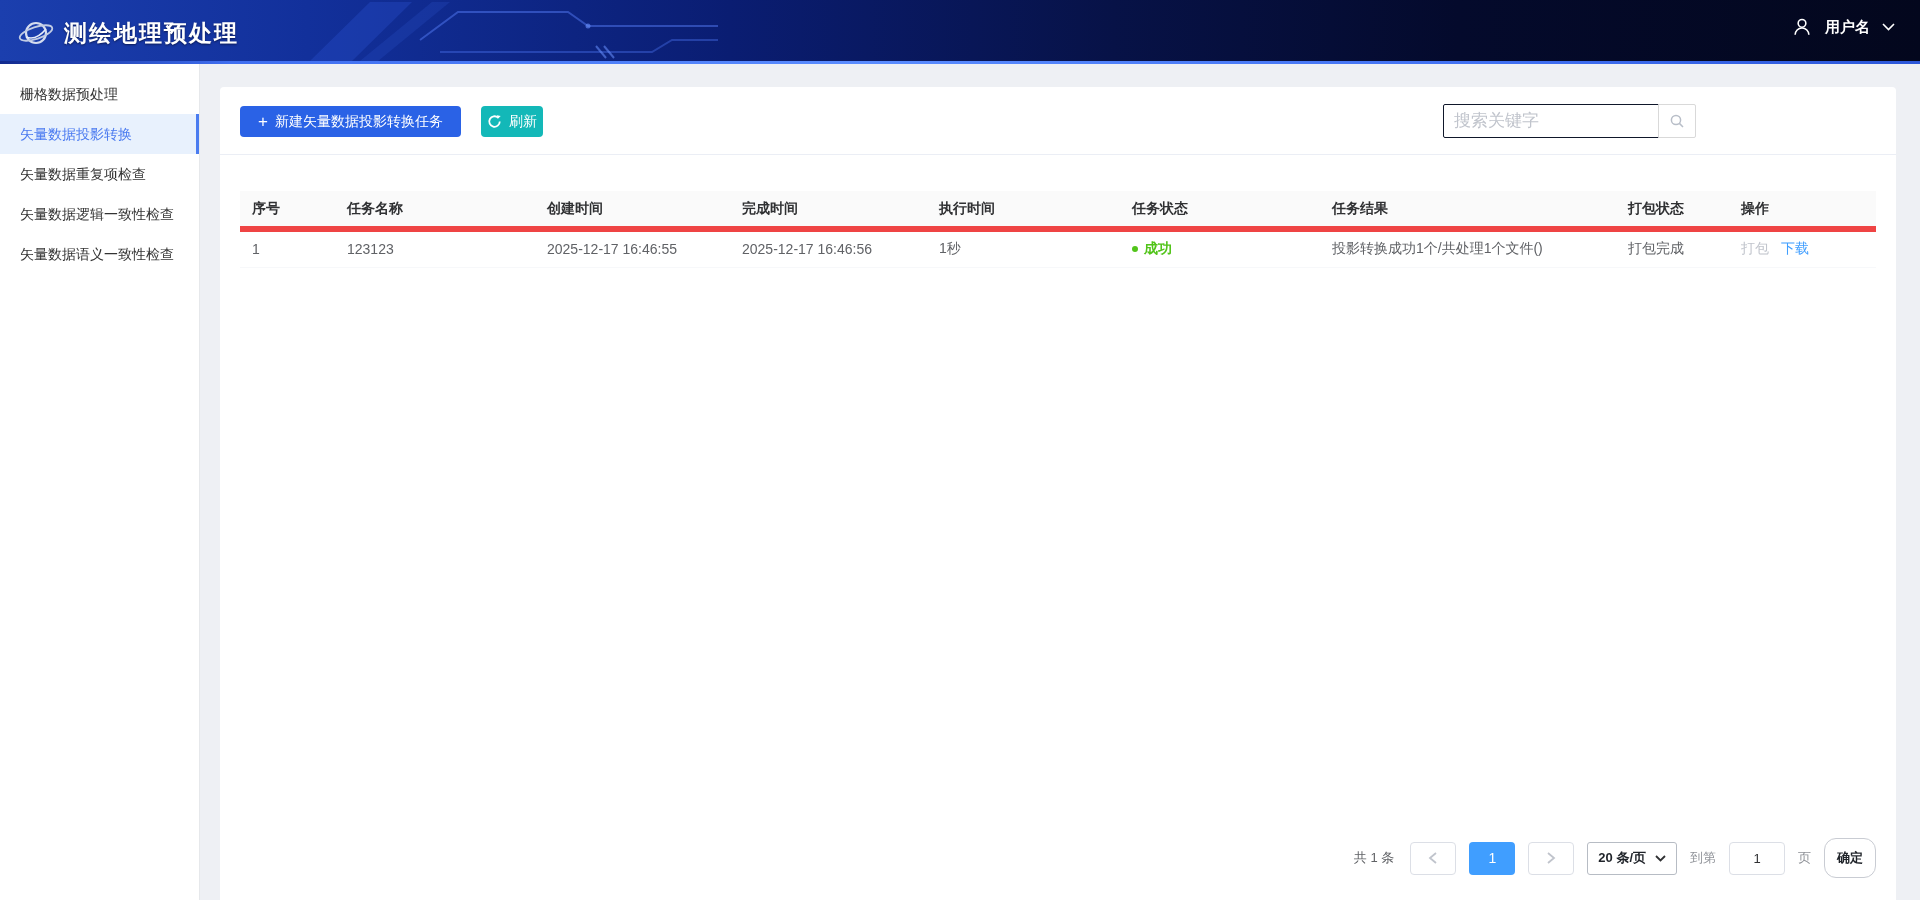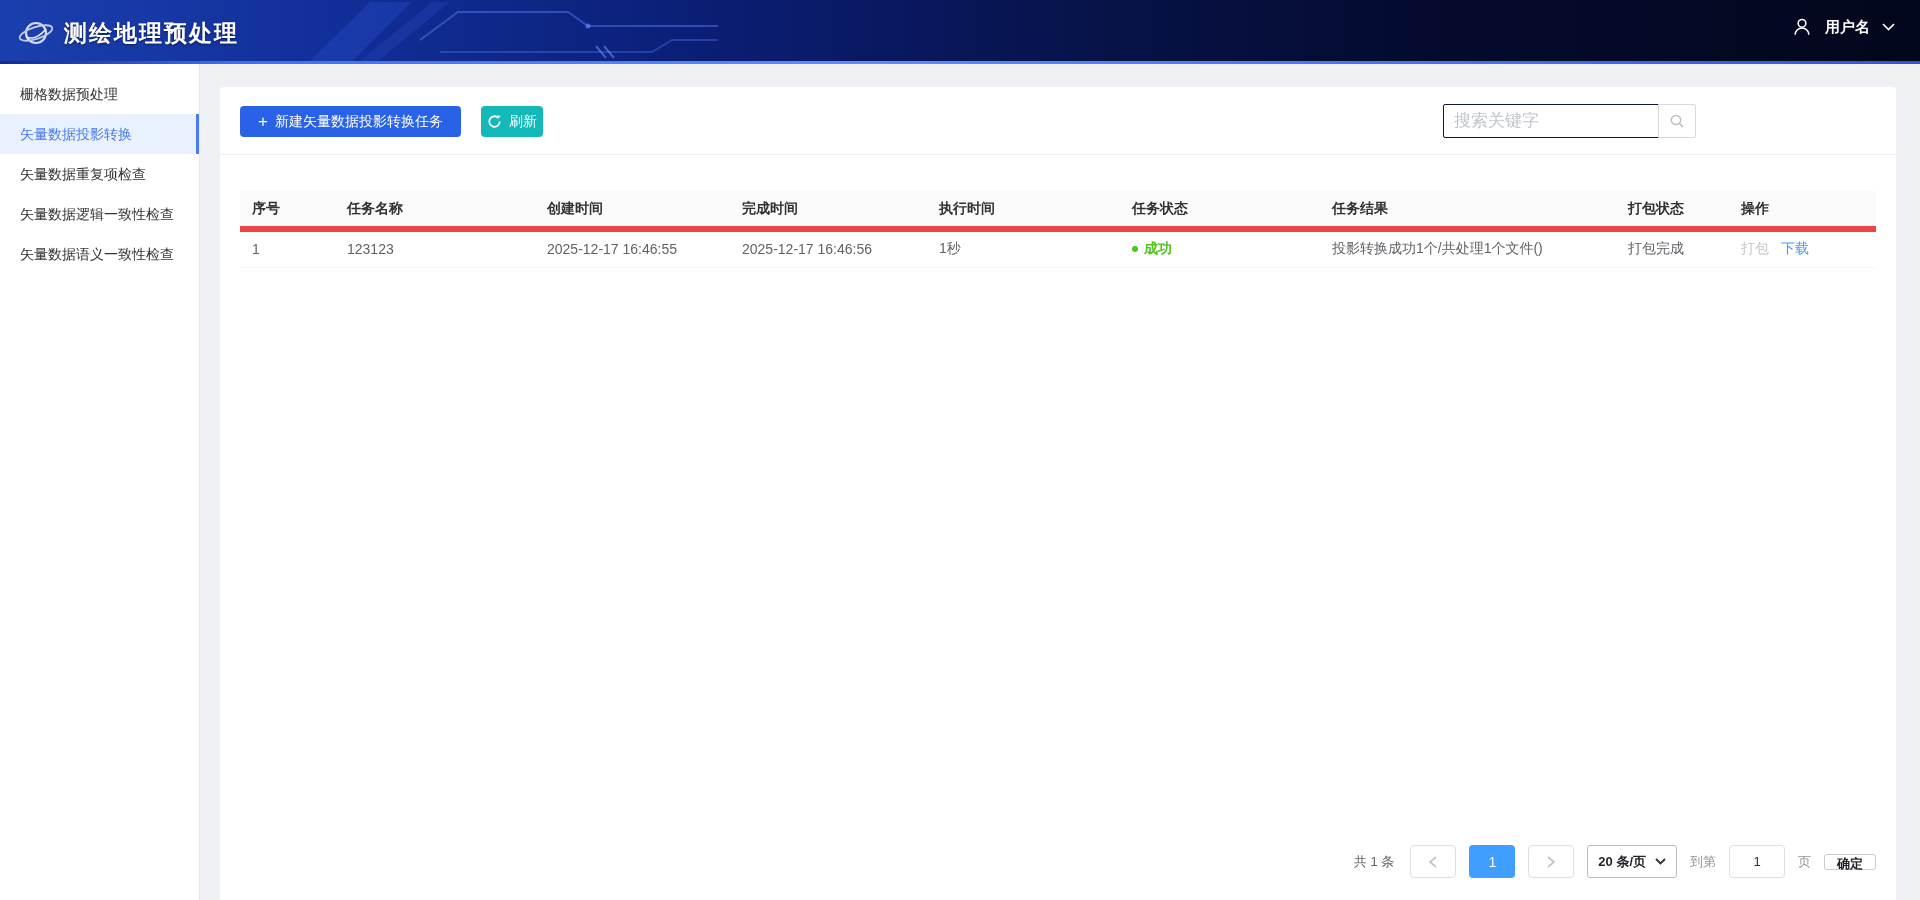--- a/index.html
+++ b/index.html
@@ -78,21 +78,21 @@
   .pg-btn { width:46px; height:33px; border:1px solid #dcdfe6; border-radius:4px; background:#fff;
     display:flex; align-items:center; justify-content:center; cursor:pointer; }
   .pg-current { width:46px; height:33px; border-radius:4px; background:#409eff; color:#fff;
     display:flex; align-items:center; justify-content:center; font-size:14px; cursor:pointer; }
   .pg-size { height:33px; border:1px solid #b7bcc4; border-radius:3px; background:#fff;
     display:flex; align-items:center; gap:9px; padding:0 10px; cursor:pointer;
     color:#1f2329; font-weight:bold; font-size:13px; }
   .goto-label { color:#909399; }
   .goto-input { width:56px; height:33px; border:1px solid #dcdfe6; border-radius:4px;
     text-align:center; font-size:13px; color:#303133; outline:none; font-family:inherit; }
-  .confirm-btn { height:16px; padding:0 12px; border:1px solid #c9ccd3; border-radius:3px;
+  .confirm-btn { height:40px; padding:0 12px; border:1px solid #c9ccd3; border-radius:12px;
     background:#fff; font-weight:bold; font-size:13px; color:#1f2329; cursor:pointer;
     font-family:inherit; }
 </style>
 </head>
 <body>
 
 <div class="header">
   <svg class="decor" width="420" height="61" viewBox="0 0 420 61">
     <polygon points="10,61 70,2 112,2 52,61" fill="#2d55d8" opacity="0.30"></polygon>
     <polygon points="60,61 132,2 150,2 78,61" fill="#3a63e6" opacity="0.18"></polygon>

